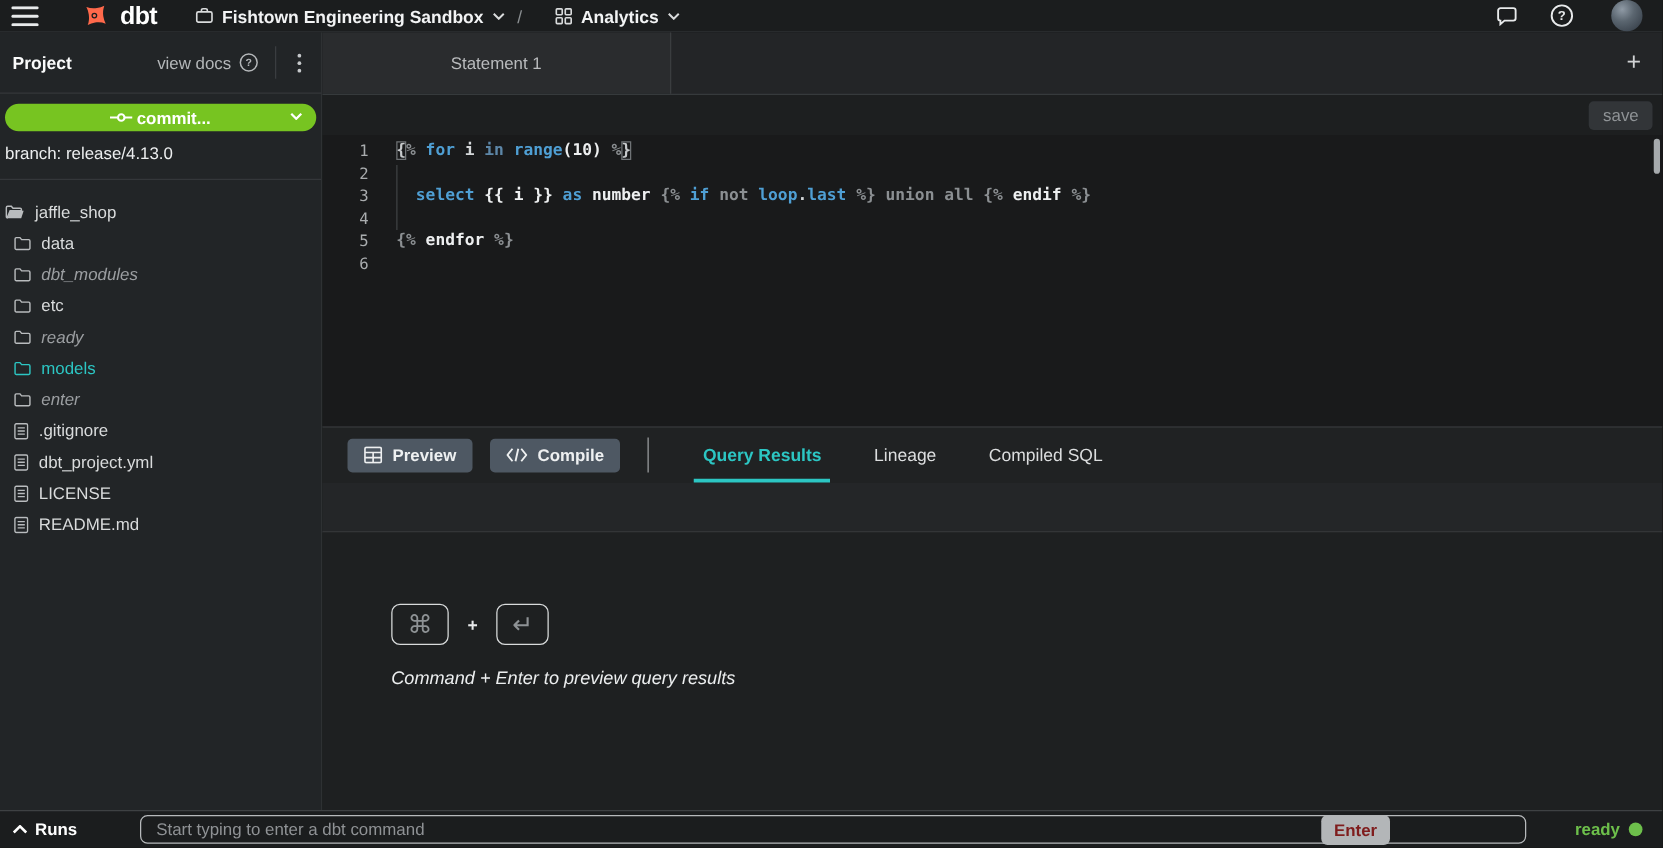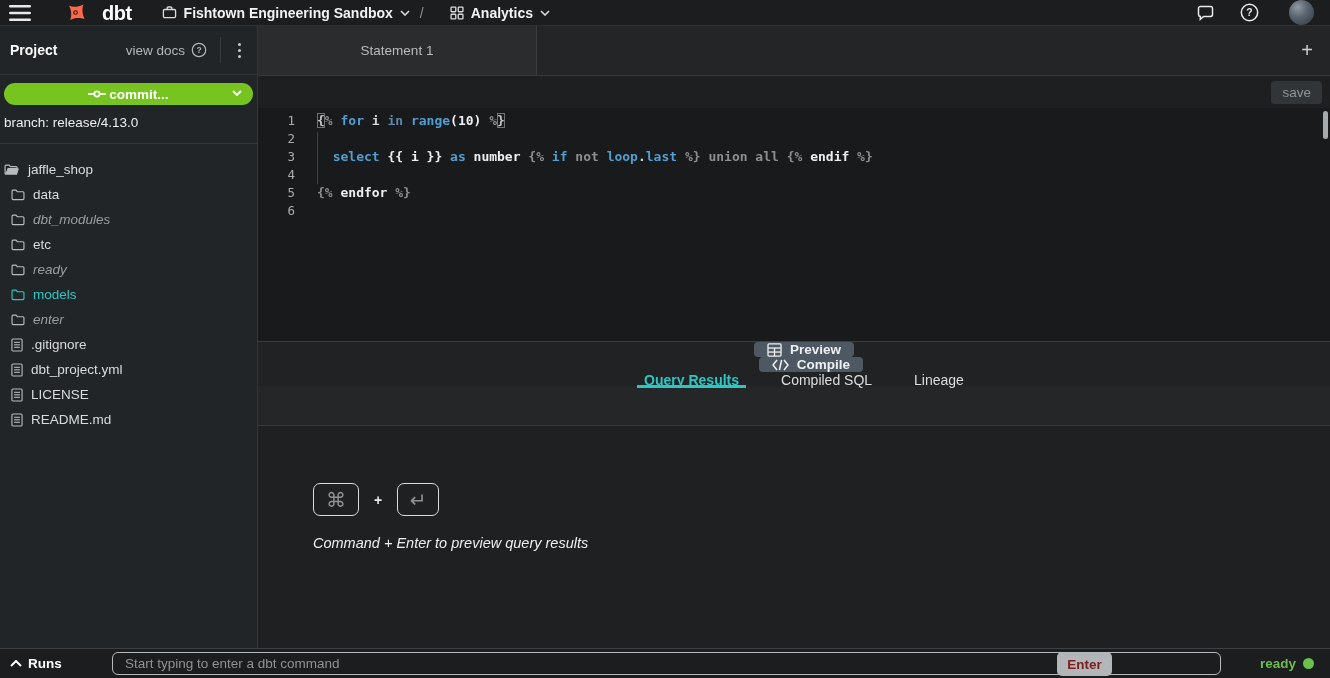--- a/index.html
+++ b/index.html
@@ -13,21 +13,21 @@
   }
   svg { display:block; }
 
   
   .topbar {
     position:absolute; left:0; top:0; width:1330px; height:26px;
     background:#1b1d1e; border-bottom:1px solid #2e3133;
     display:flex; align-items:center;
   }
   .hamburger { margin-left:9px; cursor:pointer; }
-  .logo { display:flex; align-items:center; margin-left:32px; gap:14px; cursor:pointer; }
+  .logo { display:flex; align-items:center; margin-left:32px; gap:8px; cursor:pointer; }
   .logo-text { color:#fff; font-weight:800; font-size:20px; letter-spacing:-0.5px; line-height:1; }
   .crumb { display:flex; align-items:center; gap:7px; margin-left:30px; cursor:pointer; }
   .crumb-label { color:#f2f3f4; font-weight:700; font-size:14px; }
   .crumb-sep { color:#8b8f92; font-size:14px; margin:0 10px; }
   .topbar-spacer { flex:1; }
   .top-icon { cursor:pointer; display:flex; align-items:center; }
   .chat-icon { margin-right:26px; }
   .help-icon { margin-right:30px; }
   .avatar {
     width:25px; height:25px; border-radius:50%; margin-right:16px; cursor:pointer;
@@ -105,21 +105,21 @@
   .tok-g  { color:#8b8f92; }
   .tok-p  { color:#d3d6d8; }
   .tok-w  { color:#edeff0; }
   .tok-x  { color:#c6c9cb; outline:1px solid #6f7376; outline-offset:-1px; }
   .indent-guide { position:absolute; left:59px; top:24px; width:1px; height:52px; background:#3f4244; }
   .scroll-thumb { position:absolute; right:2px; top:3px; width:5px; height:28px; background:#a6aaad; border-radius:3px; cursor:pointer; }
 
   
   .panel-toolbar {
     height:45px; background:#202223; border-top:1px solid #3b3e40;
-    display:flex; align-items:center; padding-left:20px;flex-direction:column;
+    display:flex; align-items:center; padding-left:20px;
   }
   .panel-btn {
     background:#4e5863; color:#eef0f1; height:27px; border:none; border-radius:4px;
     display:inline-flex; align-items:center; gap:8px; padding:0 13px;
     font-size:13.5px; font-weight:600; font-family:inherit; cursor:pointer;
   }
   .panel-btn + .panel-btn { margin-left:14px; }
   .panel-vdivider { width:1px; height:28px; background:#9a9da0; margin:0 22px; }
   .ptab {
     height:100%; display:flex; align-items:center; padding:0 21px;
@@ -431,22 +431,22 @@
             <polyline points="5,1 1,6 5,11"></polyline>
             <polyline points="12,1 16,6 12,11"></polyline>
             <line x1="9.6" y1="1" x2="7.4" y2="11"></line>
           </svg>
       </span>
       <span>Compile</span>
     </button>
     <span class="panel-vdivider"></span>
     <div style="display:flex; height:100%;">
         <div class="ptab active">Query Results</div>
+        <div class="ptab">Lineage</div>
         <div class="ptab">Compiled SQL</div>
-        <div class="ptab">Lineage</div>
       </div>
   </div>
 
   <div class="results-strip"></div>
 
   <div class="results-content">
     <div class="keys-row">
       <span class="keycap">⌘</span>
       <span class="keys-plus">+</span>
       <span class="keycap enter-key">↵</span>

